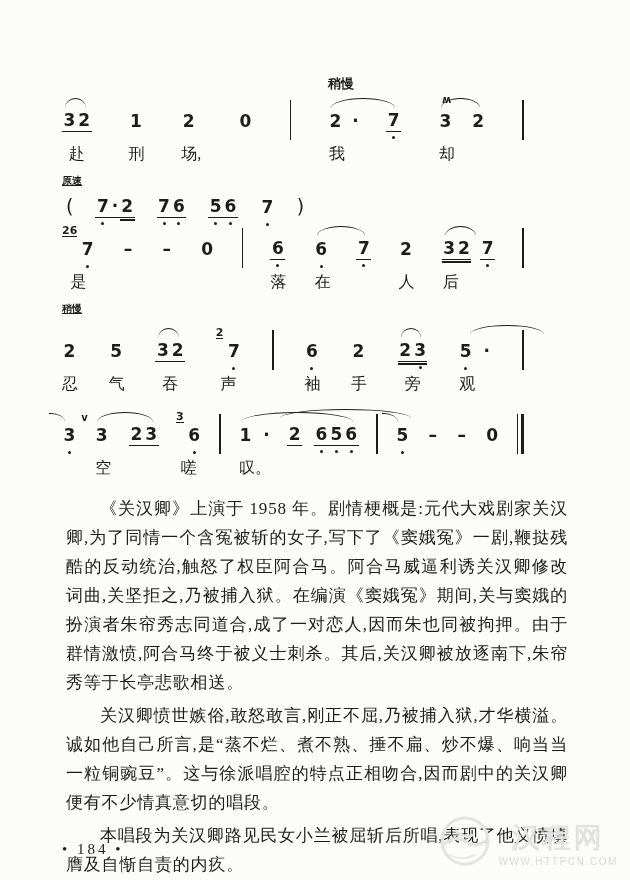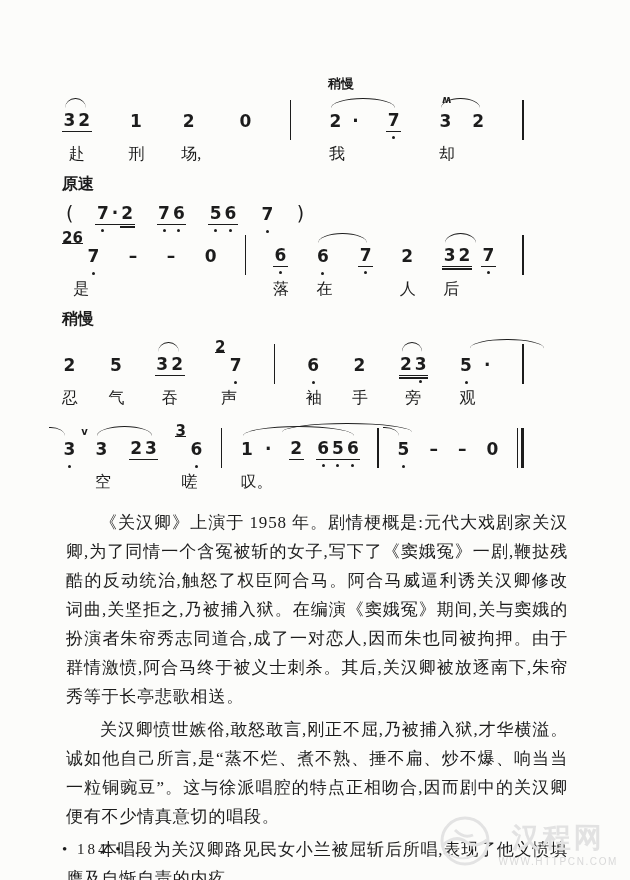--- a/index.html
+++ b/index.html
@@ -2,40 +2,40 @@
 <html><head>
 <meta charset="utf-8">
 <style>
   html,body{margin:0;padding:0;background:#888;}
   .page{position:relative;width:630px;height:880px;background:#fcfcfa;color:#1c1c1c;
         font-family:"Liberation Serif","DejaVu Serif",serif;box-sizing:border-box;
         padding:46px 58px 0 62px;overflow:hidden;}
   
   .music{width:462px;margin-top:44px;}
   .system{margin-bottom:10px;position:relative;}
-  .sys-tempo{font-size:16px;font-weight:bold;margin-bottom:4px;}
+  .sys-tempo{font-size:10px;font-weight:bold;margin-bottom:4px;text-decoration:underline;}
   .m-row{display:flex;justify-content:space-between;align-items:flex-start;padding-top:18px;}
   .m-row.compact{justify-content:flex-start;gap:22px;padding-top:2px;padding-left:4px;}
   .item{position:relative;display:flex;flex-direction:column;}
   .note-row{display:flex;align-items:flex-end;height:24px;}
   .note{position:relative;display:inline-block;font-family:"DejaVu Sans",sans-serif;
         font-weight:bold;font-size:17px;line-height:22px;padding:0 1.5px;}
   .note.ul1,.note.ul2{border-bottom:1.7px solid #1c1c1c;}
   .note.ul2::before{content:"";position:absolute;left:0;right:0;bottom:-4px;height:1.7px;background:#1c1c1c;}
   .note.db::after{content:"";position:absolute;left:50%;margin-left:-1.5px;bottom:-8px;
         width:3px;height:3px;border-radius:50%;background:#1c1c1c;}
   .lyric{margin-top:12px;font-size:16px;height:20px;line-height:20px;text-align:center;white-space:nowrap;}
   .lyric.la-l{text-align:left;padding-left:1px;}
   .slur{position:absolute;top:-10px;left:3px;right:6px;height:9px;
         border-top:1.8px solid #1c1c1c;border-radius:50% 50% 0 0/100% 100% 0 0;}
   .slur-in{position:absolute;top:-9px;left:-13px;width:16px;height:8px;
         border-top:1.8px solid #1c1c1c;border-radius:0 90% 0 0/0 100% 0 0;}
   .slur-out{position:absolute;top:-13px;right:-52px;left:35%;height:10px;
         border-top:1.8px solid #1c1c1c;border-radius:60% 60% 0 0/100% 100% 0 0;}
-  .grace{position:relative;font-family:"DejaVu Sans",sans-serif;font-weight:bold;font-size:15px;
+  .grace{position:relative;font-family:"DejaVu Sans",sans-serif;font-weight:bold;font-size:11px;
         line-height:10px;margin-right:3px;transform:translateY(-10px);border-bottom:1px solid #1c1c1c;
         align-self:flex-start;}
   .orn{position:absolute;top:-14px;left:4px;font-size:10px;font-weight:bold;
         font-family:"DejaVu Sans",sans-serif;}
   .breath{position:absolute;top:-10px;right:-11px;font-size:10px;font-weight:bold;
         font-family:"DejaVu Sans",sans-serif;}
   .item-tempo{position:absolute;top:-33px;left:0;font-size:13px;font-weight:bold;white-space:nowrap;}
   .barline{width:1.7px;background:#1c1c1c;height:40px;margin-top:-8px;}
   .barline.dbl{width:7px;background:transparent;border-left:1.7px solid #1c1c1c;
         border-right:3.4px solid #1c1c1c;box-sizing:border-box;}

